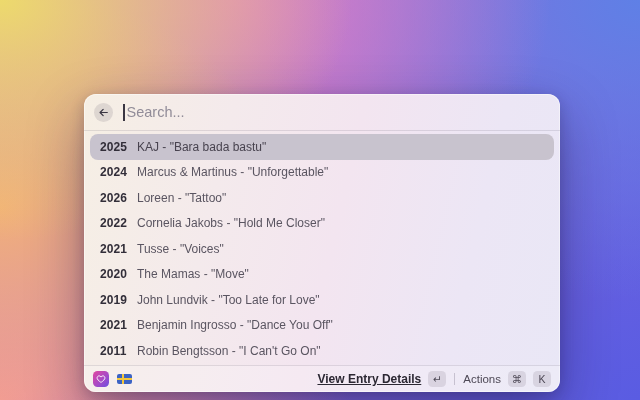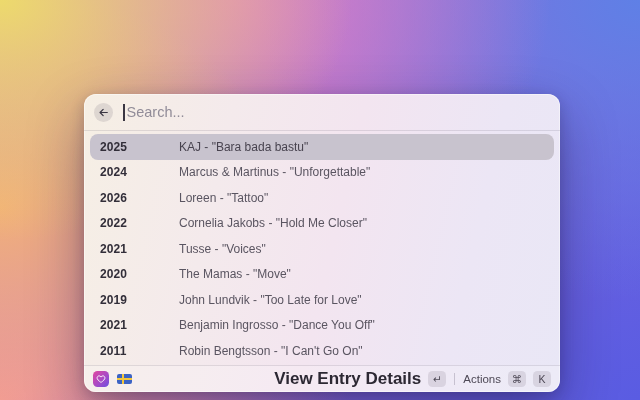--- a/index.html
+++ b/index.html
@@ -36,42 +36,42 @@
   .back-btn svg{display:block;}
   .caret{width:1.5px;height:17px;background:#3a3642;margin-left:10px;flex:none;}
   .search-input{
     flex:1;border:none;background:transparent;outline:none;
     font-family:inherit;font-size:14.5px;color:#3c3845;padding:0 0 0 2px;height:24px;
   }
   .search-input::placeholder{color:#918c98;}
   .hdr-divider{height:1px;flex:none;background:rgba(50,40,65,.12);}
   
   .list{flex:1;padding:3px 6px 0;}
-  .row{display:flex;align-items:center;height:25.5px;padding:0 10px;border-radius:8px;gap:42px;}
+  .row{display:flex;align-items:center;height:25.5px;padding:0 10px;border-radius:8px;}
   .row.selected{background:#c8c3ce;}
   .row .year{flex:none;width:28px;font-size:12px;font-weight:700;color:#322e39;letter-spacing:.1px;}
   .row .title{margin-left:9px;font-size:12px;color:#5a5561;white-space:nowrap;}
   .row.selected .title{color:#48434f;}
   
   .footer{
     height:26px;flex:none;display:flex;align-items:center;gap:6px;
     padding:0 9px;border-top:1px solid rgba(50,40,65,.12);
     background:rgba(255,255,255,.18);
   }
   .app-icon{
     width:16px;height:16px;flex:none;border-radius:4.5px;
     background:linear-gradient(135deg,#e1489f 0%,#a84ac6 55%,#6b4fe0 100%);
     display:flex;align-items:center;justify-content:center;
   }
   .flag{position:relative;width:15px;height:10px;flex:none;border-radius:2px;background:#3b63c4;overflow:hidden;margin-left:2px;}
   .flag::before{content:"";position:absolute;left:4.5px;top:0;width:2.6px;height:10px;background:#f2c63e;}
   .flag::after{content:"";position:absolute;left:0;top:3.8px;width:15px;height:2.6px;background:#f2c63e;}
   .cmd-name{font-size:11.5px;color:#57525e;margin-left:3px;}
   .footer-right{margin-left:auto;display:flex;align-items:center;gap:7px;}
-  .primary-action{font-size:17px;font-weight:700;color:#2c2833;}
+  .primary-action{font-size:12px;font-weight:700;color:#2c2833;text-decoration:underline;}
   .actions-label{font-size:11.5px;font-weight:400;color:#4e4956;}
   kbd{
     font-family:inherit;display:flex;align-items:center;justify-content:center;
     min-width:11px;height:16px;padding:0 3.5px;border-radius:4.5px;
     background:rgba(110,100,120,.17);color:#4e4956;font-size:10.5px;line-height:1;
   }
   .vsep{width:1px;height:12px;background:rgba(60,50,75,.22);margin:0 1px;}
 </style>
 </head>
 <body>

